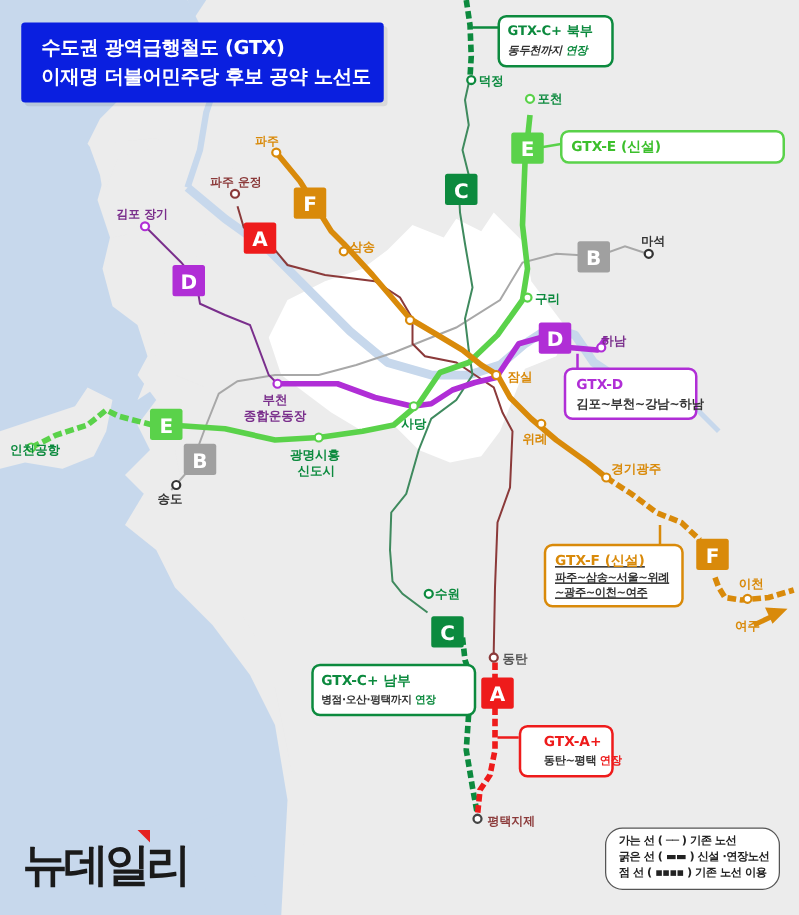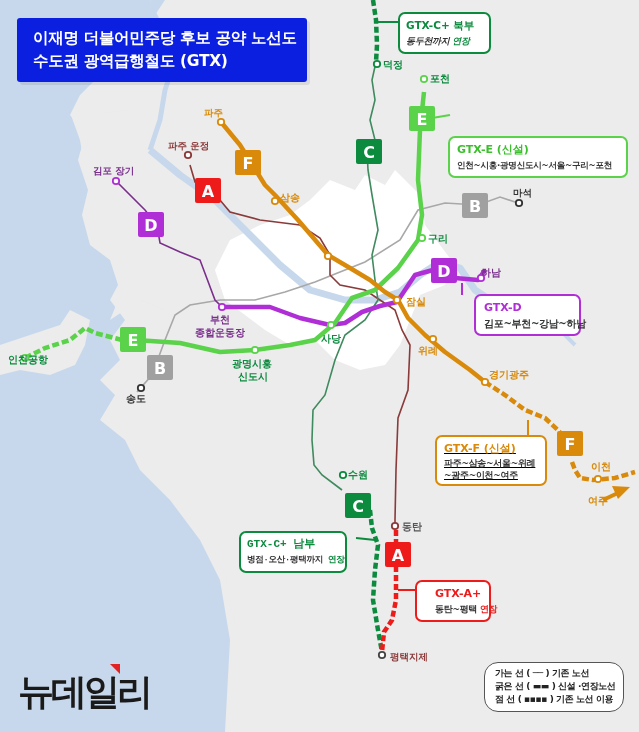--- a/index.html
+++ b/index.html
@@ -169,46 +169,45 @@
     <rect x="235" y="150" width="26" height="25" rx="2" fill="#d98a0a"></rect>
     <text x="248" y="169" font-size="16" fill="#fff" text-anchor="middle">F</text>
   </g>
   <g>
     <rect x="557" y="431" width="26" height="25" rx="2" fill="#d98a0a"></rect>
     <text x="570" y="450" font-size="16" fill="#fff" text-anchor="middle">F</text>
   </g>
 </svg>
 
 <div class="title-box">
+  <div>수도권 광역급행철도 (GTX)</div>
   <div>이재명 더불어민주당 후보 공약 노선도</div>
-  <div>수도권 광역급행철도 (GTX)</div>
 </div>
 
 <div class="callout" style="left:398px;top:12px;width:93px;border-color:#0c8a3e;padding:3px 6px;">
   <div class="h" style="color:#0c8a3e;font-size:10.5px;">GTX-C+ 북부</div>
   <div class="s" style="font-size:9px;font-style:italic;"><span>동두천까지 </span><span class="hl-green">연장</span></div>
 </div>
 
-<div class="callout" style="left:448px;top:104px;width:180px;border-color:#5ad24a;padding:3px 7px;margin-top:32px;">
+<div class="callout" style="left:448px;top:104px;width:180px;border-color:#5ad24a;padding:3px 7px;">
   <div class="h" style="color:#3cbf2c;font-size:11px;">GTX-E (신설)</div>
-  <div class="s" style="font-size:8.6px;">인천~시흥·광명신도시~서울~구리~포천</div>
-</div>
-
-<div class="callout" style="left:474px;top:294px;width:107px;border-color:#b02ed6;padding:3px 8px;">
+</div>
+
+<div class="callout" style="left:451px;top:294px;width:107px;border-color:#b02ed6;padding:3px 8px;">
   <div class="h" style="color:#b02ed6;font-size:11px;">GTX-D</div>
   <div class="s" style="font-size:10px;">김포~부천~강남~하남</div>
 </div>
 
 <div class="callout" style="left:435px;top:435px;width:112px;border-color:#d98a0a;padding:3px 7px;text-decoration:underline;">
   <div class="h" style="color:#d98a0a;font-size:11px;">GTX-F (신설)</div>
   <div class="s" style="font-size:9px;line-height:12px;">파주~삼송~서울~위례</div>
   <div class="s" style="font-size:9px;line-height:12px;">~광주~이천~여주</div>
 </div>
 
-<div class="callout" style="left:239px;top:531px;width:108px;border-color:#0c8a3e;padding:3px 6px;font-family:Liberation Mono, monospace;">
+<div class="callout" style="left:249px;top:531px;width:132px;border-color:#0c8a3e;padding:3px 6px;">
   <div class="h" style="color:#0c8a3e;font-size:11px;">GTX-C+ 남부</div>
   <div class="s" style="font-size:8.6px;"><span>병점·오산·평택까지 </span><span class="hl-green">연장</span></div>
 </div>
 
 <div class="callout" style="left:415px;top:580px;width:76px;border-color:#ee1b1b;padding:3px 18px;">
   <div class="h" style="color:#ee1b1b;font-size:11px;">GTX-A+</div>
   <div class="s" style="font-size:9px;"><span>동탄~평택 </span><span class="hl-red">연장</span></div>
 </div>
 
 <div class="legend">

